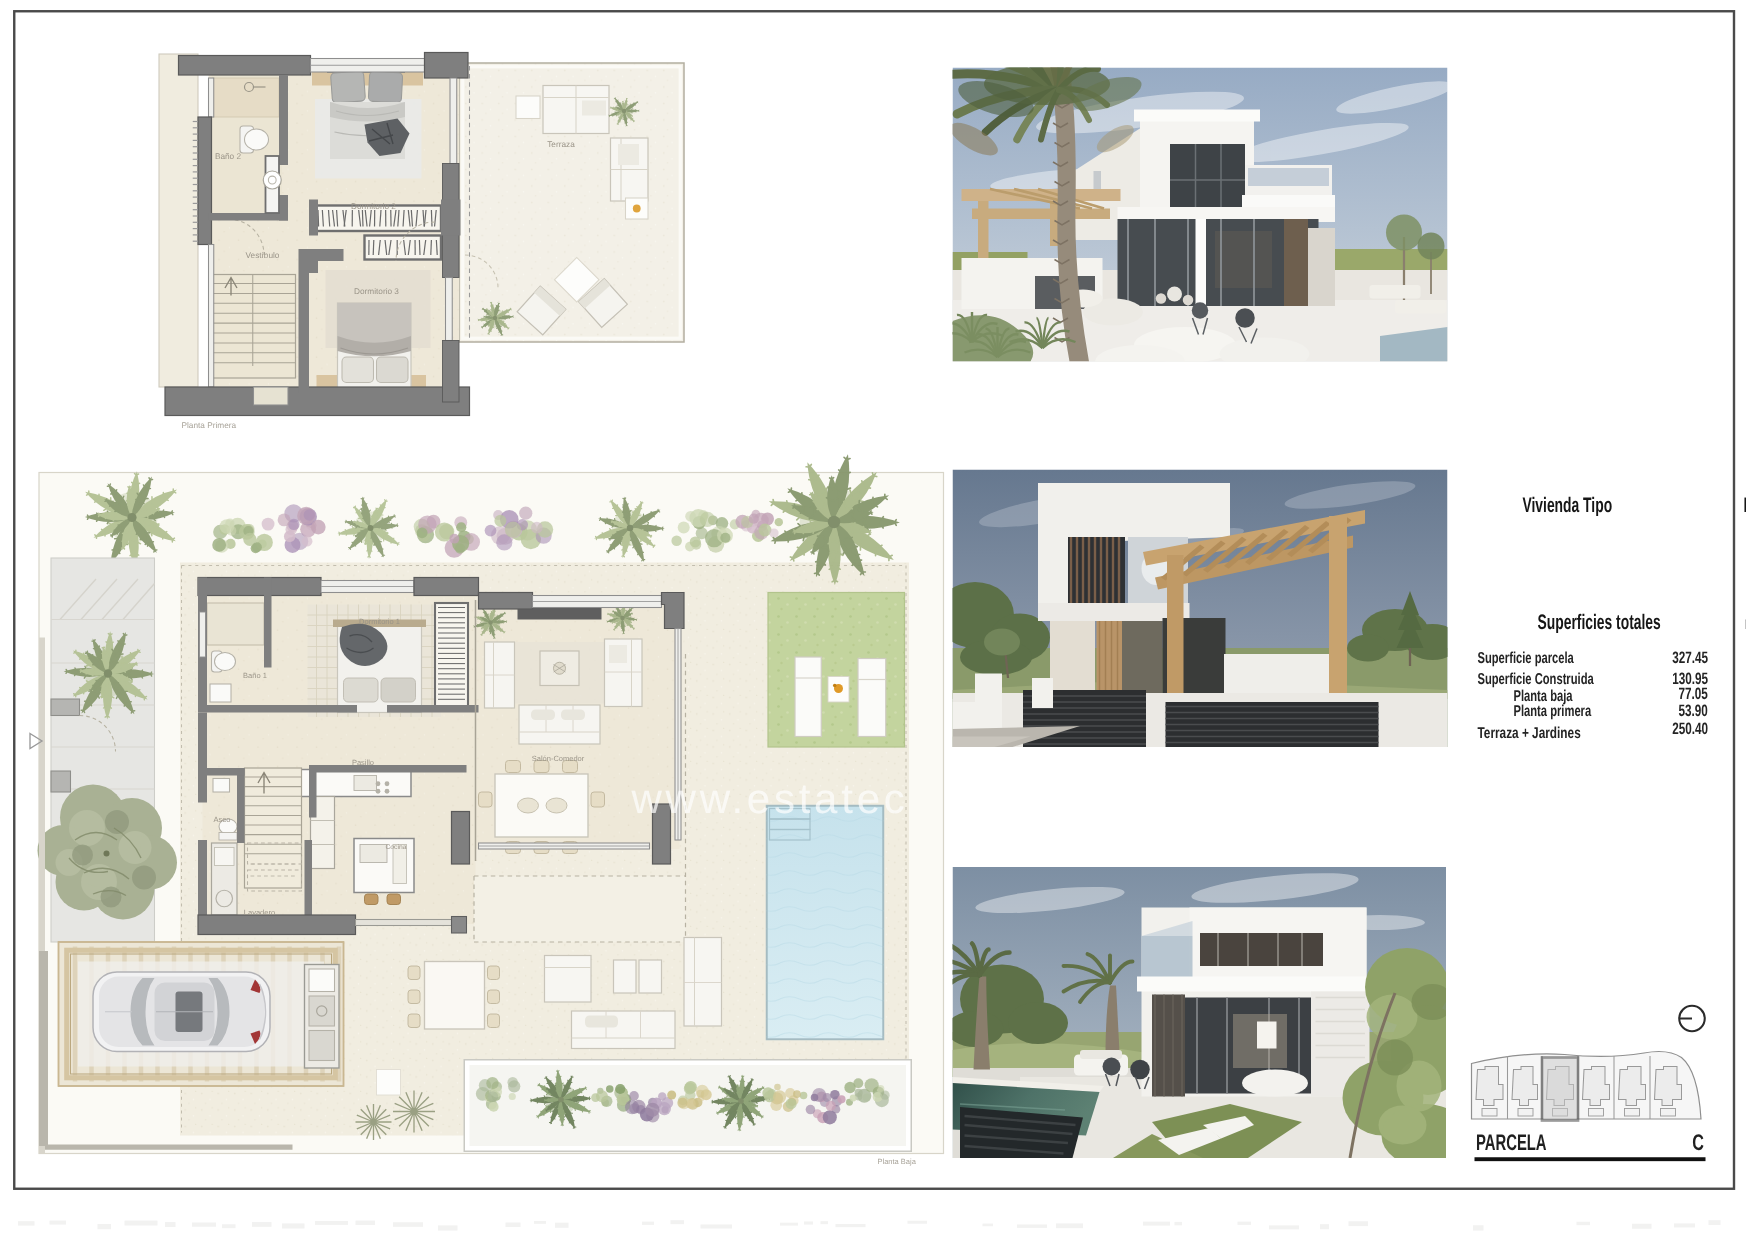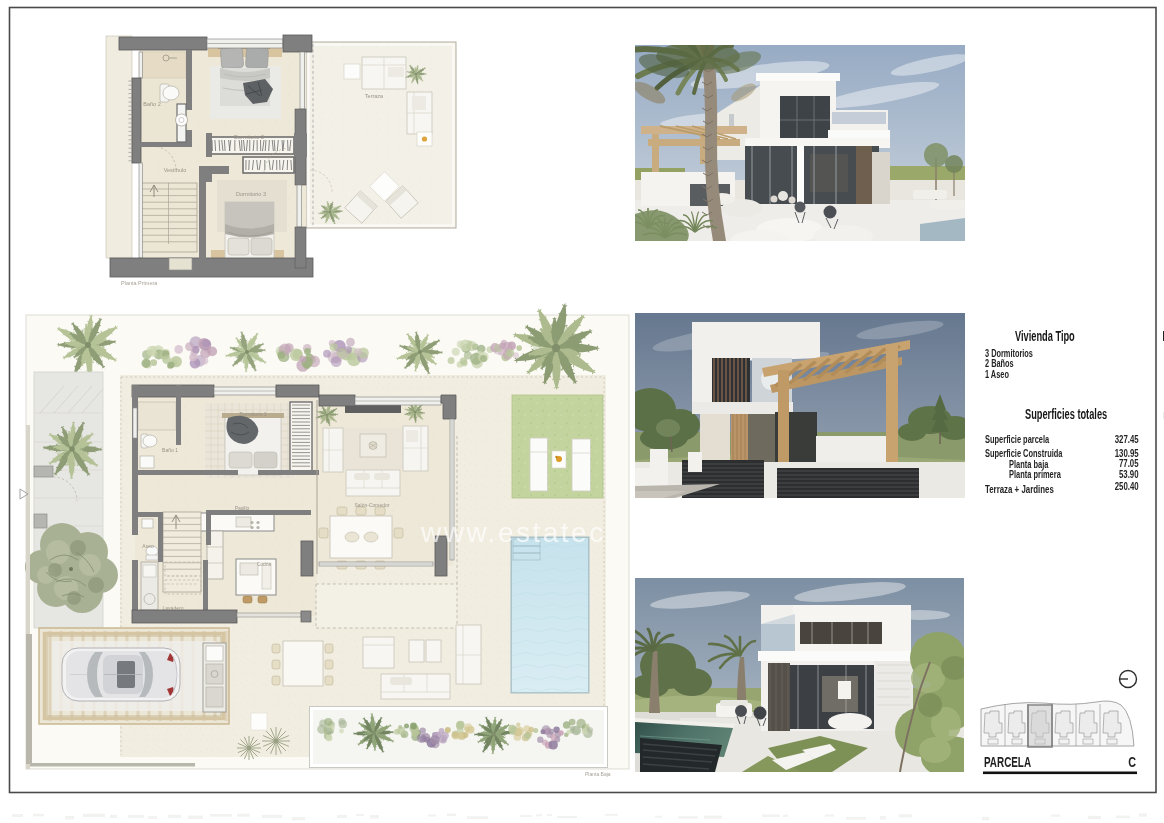--- a/index.html
+++ b/index.html
@@ -2294,23 +2294,20 @@
         <rect x="1116" y="815.6" width="14" height="2.7" fill="#f0f0ef"></rect>
         <rect x="1139" y="813.5" width="8" height="3.2" fill="#f0f0ef"></rect>
       </g>
 </svg>
 
 <div class="abs" style="left:1015px;top:327.5px;width:153px;height:17px;">
  <span style="position:absolute;left:0;top:0;font-size:14px;font-weight:bold;color:#161616;white-space:nowrap;transform:scaleX(0.66);transform-origin:0 0;">Vivienda Tipo</span>
  <span style="position:absolute;right:-1px;top:0;font-size:14px;font-weight:bold;color:#161616;transform:scaleX(0.85);transform-origin:100% 0;">II</span>
 </div>
 
-<div class="abs" style="left:985px;top:348.2px;width:160px;">
- <div style="font-size:11px;font-weight:bold;color:#242424;line-height:10.3px;transform:scaleX(0.67);transform-origin:0 0;white-space:nowrap;">3 Dormitorios<br>2 Baños<br>1 Aseo</div>
-</div>
 
 <div class="abs" style="left:1025px;top:405.5px;width:153px;height:17px;">
  <span style="position:absolute;left:0;top:0;font-size:14px;font-weight:bold;color:#161616;white-space:nowrap;transform:scaleX(0.66);transform-origin:0 0;">Superficies totales</span>
  <span style="position:absolute;right:6px;top:2px;font-size:12px;font-weight:bold;color:#161616;transform:scaleX(0.8);transform-origin:100% 0;">m</span>
  <span style="position:absolute;right:-1px;top:-3.5px;font-size:11px;font-weight:bold;color:#161616;transform:scaleX(0.8);transform-origin:100% 0;">2</span>
 </div>
 
 <div class="abs" style="left:985px;top:431px;width:154px;font-weight:bold;color:#242424;text-align:right;">
  <div style="position:relative;height:62px;">
   <span style="position:absolute;left:0;top:2px;font-size:10.5px;transform:scaleX(0.71);transform-origin:0 0;white-space:nowrap;">Superficie parcela</span>

